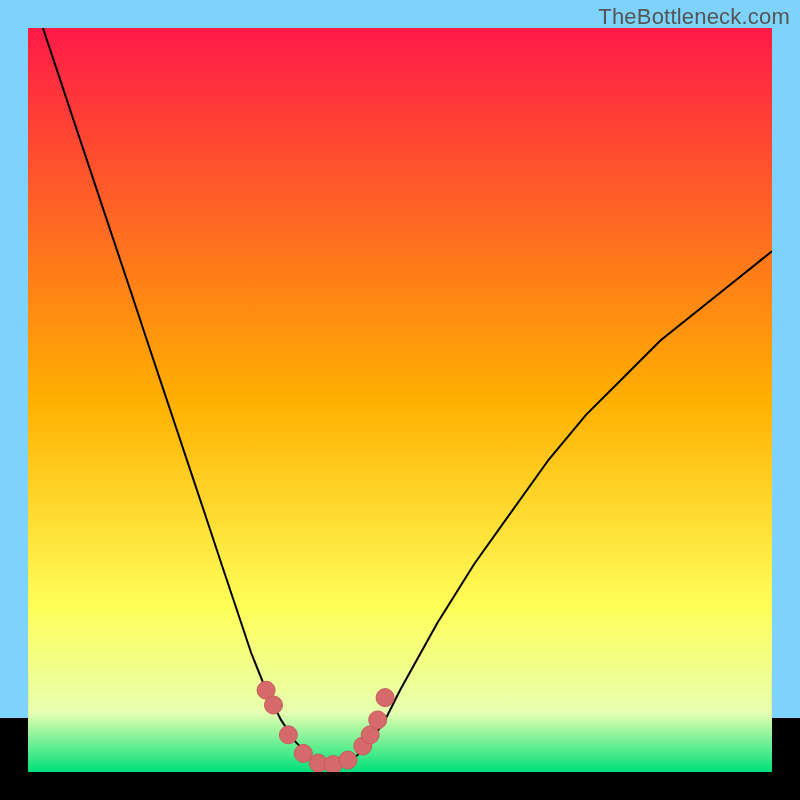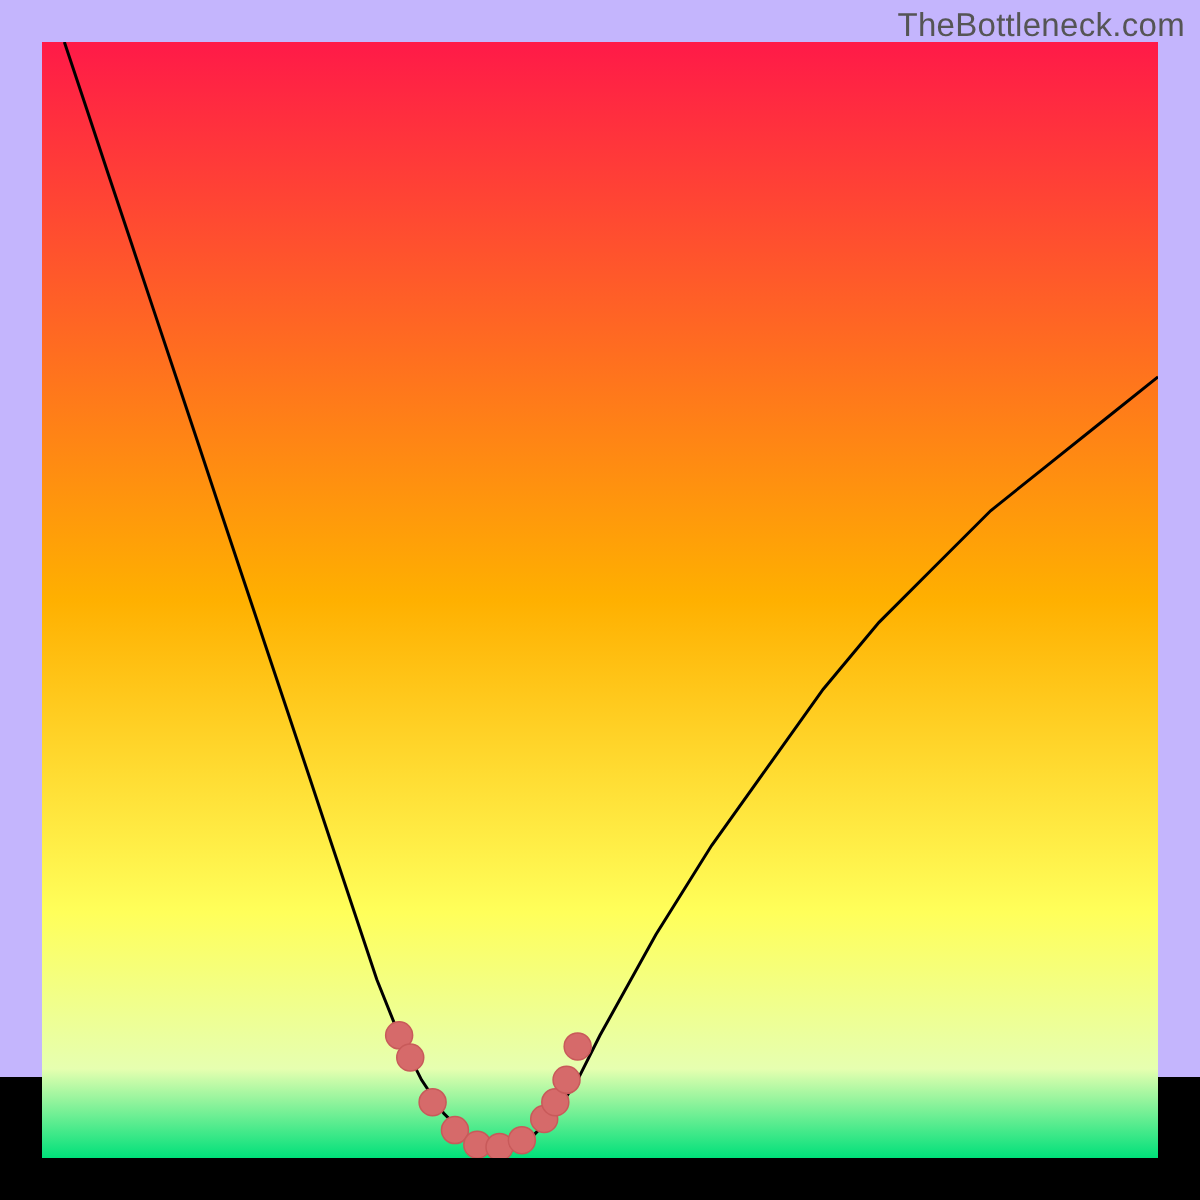--- a/index.html
+++ b/index.html
@@ -8,21 +8,21 @@
     width: 800px;
     height: 800px;
     overflow: hidden;
     background: #000;
     font-family: Arial, Helvetica, sans-serif;
   }
   .wrap {
     position: relative;
     width: 800px;
     height: 718px;
-    background: #c4b5fd;
+    background: #7dd3fc;
   }
   .watermark {
     position: absolute;
     top: 4px;
     right: 10px;
     color: #555;
     font-size: 22px;
     font-weight: 500;
     letter-spacing: 0.2px;
     user-select: none;

